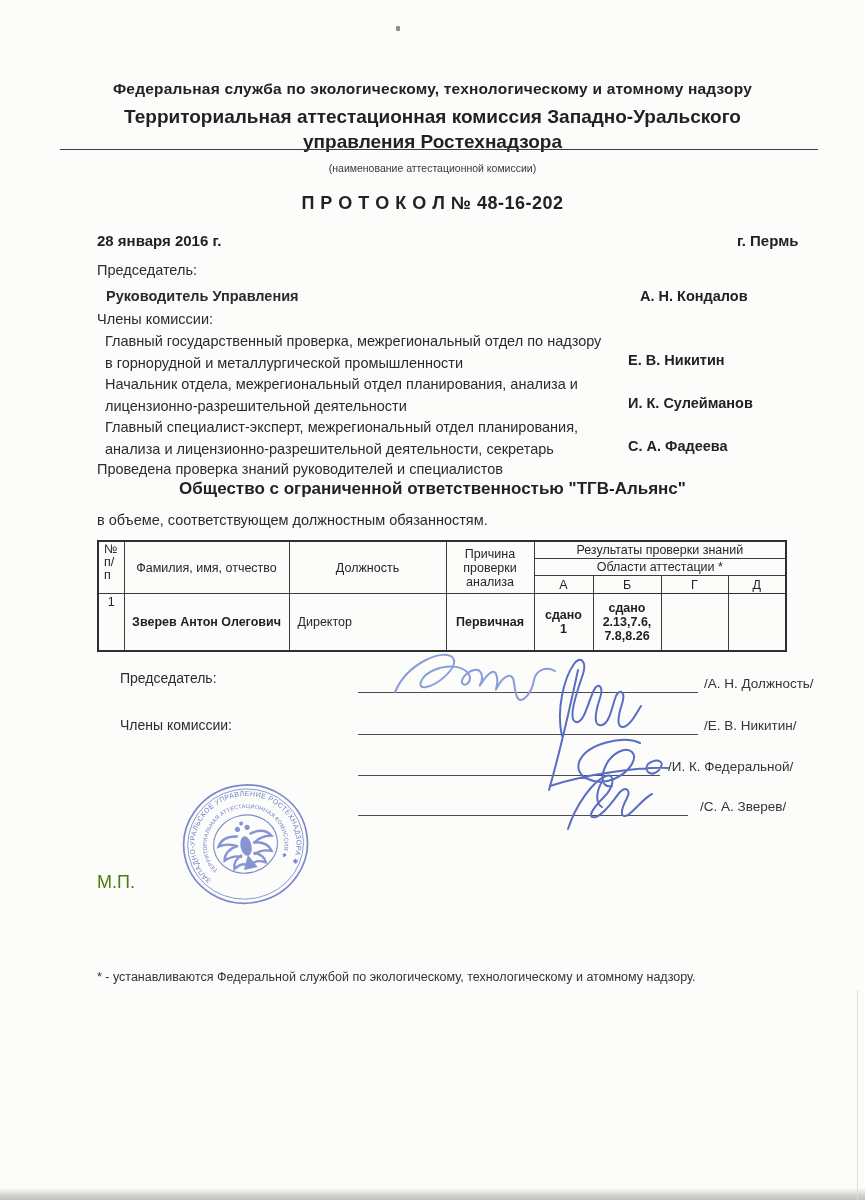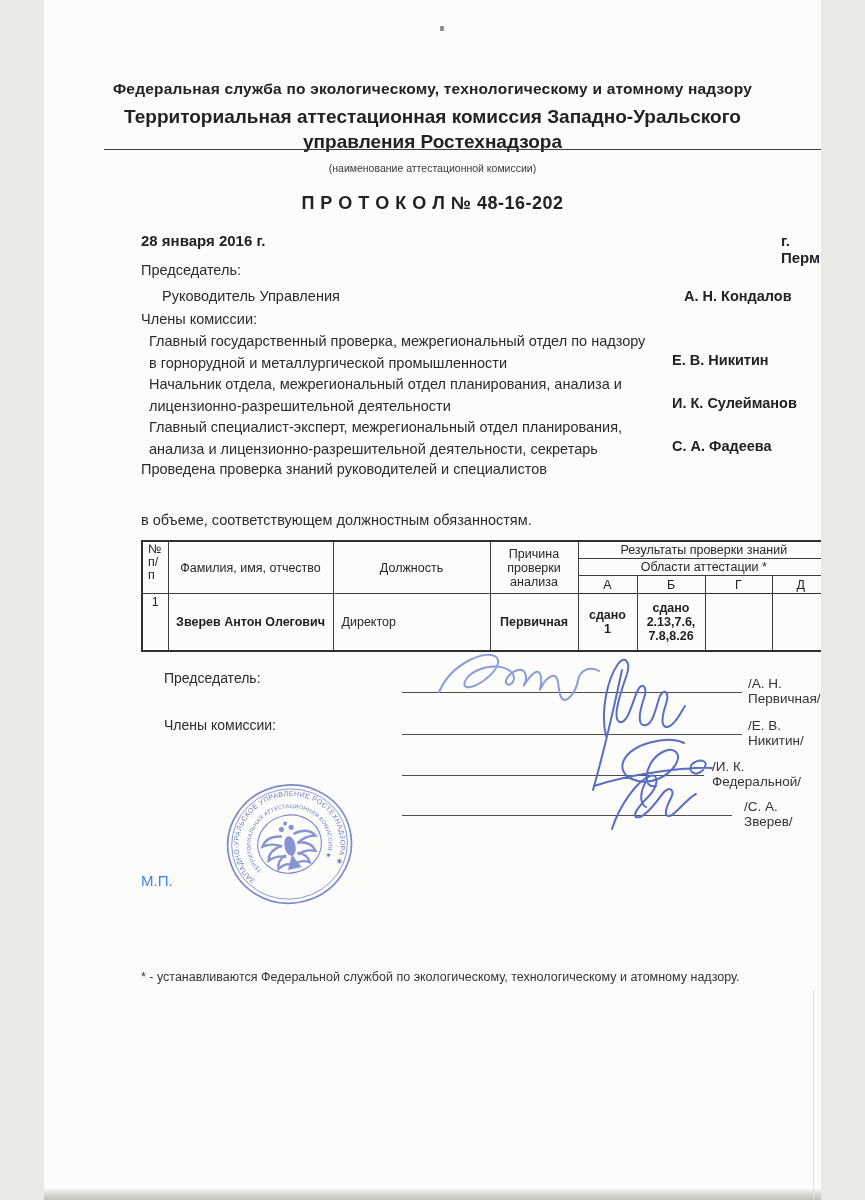--- a/index.html
+++ b/index.html
@@ -1,18 +1,18 @@
 <!DOCTYPE html>
 <html><head>
 <meta charset="utf-8">
 <style>
   * { margin:0; padding:0; box-sizing:border-box; }
   html,body { background:#e9e9e6; }
   .page {
-    position:relative; width:777px; height:1200px; margin:0 auto;
+    position:relative; width:865px; height:1200px; margin:0 auto;
     background:#fcfcfb; overflow:hidden;
     font-family:"Liberation Sans", sans-serif; color:#2b2b2b;
   }
   .abs { position:absolute; }
   .center { left:0; right:0; text-align:center; }
   .b { font-weight:bold; color:#222; }
   .pre { white-space:pre-line; }
 
   .agency       { top:80px;  font-size:15.5px; letter-spacing:.2px; }
   .commission   { top:104px; font-size:19px; line-height:25px; }
@@ -37,21 +37,21 @@
   table.reg .th-top { vertical-align:top; text-align:left; padding-left:5px; line-height:13px; }
   table.reg tr.hdr-bottom th { border-bottom:1.8px solid #2f2f2f; }
   table.reg td.cell-pos { text-align:left; padding-left:8px; }
   table.reg .bold-cell { font-weight:bold; color:#1f1f1f; }
   table.reg td { height:18px; }
 
   .sig-label   { left:120px; font-size:14px; }
   .sig-line    { border-bottom:1.3px solid #4d4d4d; height:0; }
   .sig-name    { font-size:13.5px; color:#333; }
 
-  .mp          { top:872px; left:97px; font-size:15px; color:#3b82f6; }
+  .mp          { top:872px; left:97px; font-size:18px; color:#4d7c0f; }
   .footnote    { top:922px; left:97px; font-size:12.5px; color:#333;margin-top:48px; }
 
   .speck       { top:26px; left:396px; width:4px; height:5px; background:#8f8f88; border-radius:1px; }
   .corner-shadow { top:0; left:-14px; width:46px; height:80px;
                    background:linear-gradient(135deg,#ececе8,#ecece8 25%,transparent 65%); transform:rotate(6deg); opacity:.7; }
   .scan-band   { left:0; right:0; bottom:0; height:12px;
                  background:linear-gradient(to bottom, rgba(205,205,200,0), #d6d6d1 55%, #c2c2bc); }
   .edge-line   { right:7px; bottom:0; height:210px; width:1.5px; background:#deded9; }
 
   svg text { font-family:"Liberation Sans", sans-serif; }
@@ -69,37 +69,38 @@
   <div class="abs center b agency">Федеральная служба по экологическому, технологическому и атомному надзору</div>
   <div class="abs center b commission pre">Территориальная аттестационная комиссия Западно-Уральского
 управления Ростехнадзора</div>
   <div class="abs head-rule"></div>
   <div class="abs center caption">(наименование аттестационной комиссии)</div>
   <div class="abs center b protocol">П Р О Т О К О Л № 48-16-202</div>
   <div class="abs b date">28 января 2016 г.</div>
   <div class="abs b city">г. Пермь</div>
 
   <div class="abs label" style="top:262px;left:97px;">Председатель:</div>
-  <div class="abs label" style="top:288px;left:118px;">Руководитель Управления</div>
+  <div class="abs label" style="top:288px;left:106px;font-weight:bold;">Руководитель Управления</div>
   <div class="abs name-right" style="top:288px;left:640px;">А. Н. Кондалов</div>
   <div class="abs label" style="top:311px;left:97px;">Члены комиссии:</div>
 
   <div class="abs pos-block pre" style="top:331px;">Главный государственный проверка, межрегиональный отдел по надзору
 в горнорудной и металлургической промышленности</div>
   <div class="abs name-right" style="top:352px;left:628px;">Е. В. Никитин</div>
 
   <div class="abs pos-block pre" style="top:374px;">Начальник отдела, межрегиональный отдел планирования, анализа и
 лицензионно-разрешительной деятельности</div>
   <div class="abs name-right" style="top:395px;left:628px;">И. К. Сулейманов</div>
 
   <div class="abs pos-block pre" style="top:417px;">Главный специалист-эксперт, межрегиональный отдел планирования,
 анализа и лицензионно-разрешительной деятельности, секретарь</div>
   <div class="abs name-right" style="top:438px;left:628px;">С. А. Фадеева</div>
 
   <div class="abs label" style="top:461px;left:97px;">Проведена проверка знаний руководителей и специалистов</div>
+  <div class="abs center b org">Общество с ограниченной ответственностью "ТГВ-Альянс"</div>
   <div class="abs label" style="top:512px;left:97px;">в объеме, соответствующем должностным обязанностям.</div>
 
   <table class="reg">
     <colgroup>
       <col style="width:26px">
         <col style="width:165px">
         <col style="width:157px">
         <col style="width:88px">
       <col style="width:59px">
         <col style="width:68px">
@@ -144,21 +145,21 @@
     </table>
 
   <div class="abs sig-label" style="top:670px;">Председатель:</div>
   <div class="abs sig-label" style="top:717px;">Члены комиссии:</div>
 
   <div class="abs sig-line" style="top:692px;left:358px;width:340px;"></div>
   <div class="abs sig-line" style="top:734px;left:358px;width:340px;"></div>
   <div class="abs sig-line" style="top:775px;left:358px;width:302px;"></div>
   <div class="abs sig-line" style="top:815px;left:358px;width:330px;"></div>
 
-  <div class="abs sig-name" style="top:676px;left:704px;">/А. Н. Первичная/</div>
+  <div class="abs sig-name" style="top:676px;left:704px;">/А. Н. Должность/</div>
   <div class="abs sig-name" style="top:718px;left:704px;">/Е. В. Никитин/</div>
   <div class="abs sig-name" style="top:759px;left:668px;">/И. К. Федеральной/</div>
   <div class="abs sig-name" style="top:799px;left:700px;">/С. А. Зверев/</div>
 
   <svg class="abs" style="top:640px;left:350px;" width="360" height="200" viewBox="0 0 360 200">
     <g fill="none" stroke-linecap="round" stroke-linejoin="round">
 
       <path stroke="#8b9dd8" stroke-width="2" d="M45,52 C58,22 95,8 103,18 C109,27 88,45 76,47 C66,49 70,36 84,30 C98,24 112,26 118,33
                C123,39 117,47 113,44 C109,41 116,32 124,30 C132,28 134,38 130,45 C128,49 136,34 142,32
                C148,30 148,43 146,49 C145,53 150,38 158,36 C166,34 163,48 167,57 C171,66 182,53 184,40

